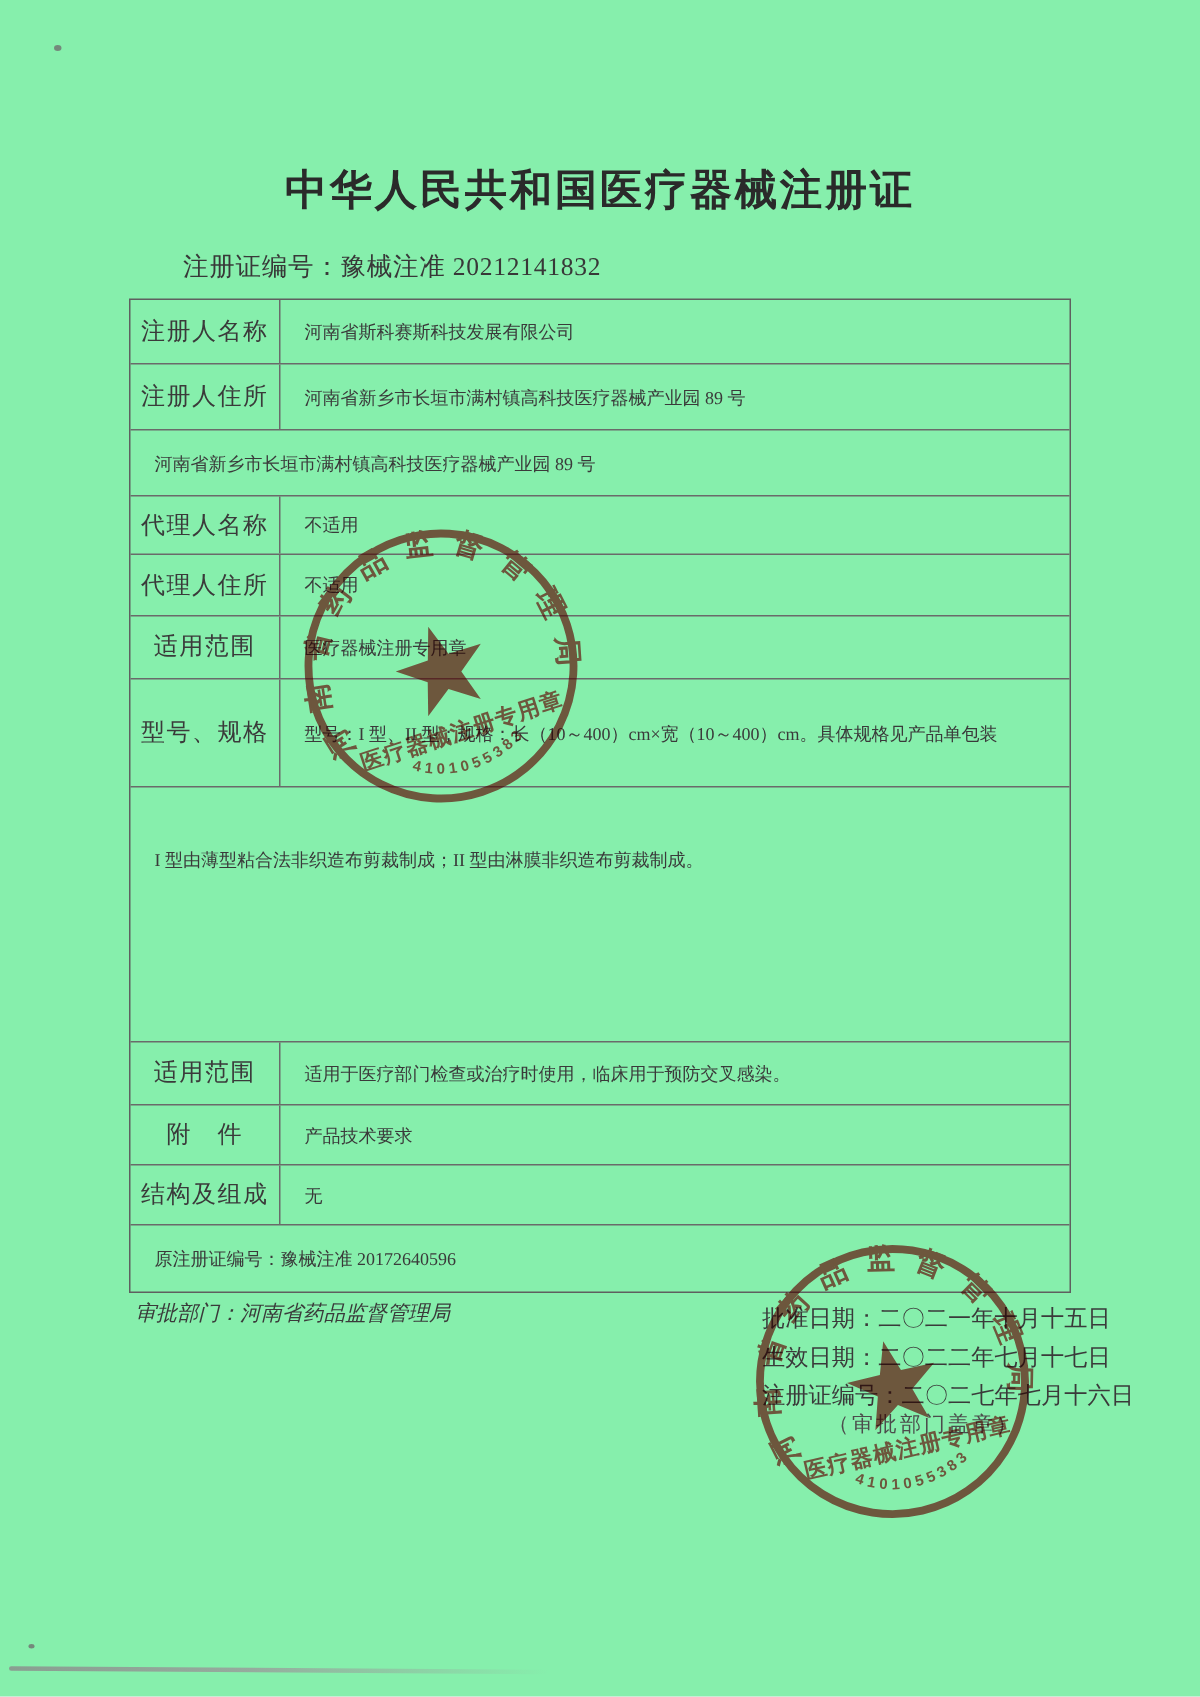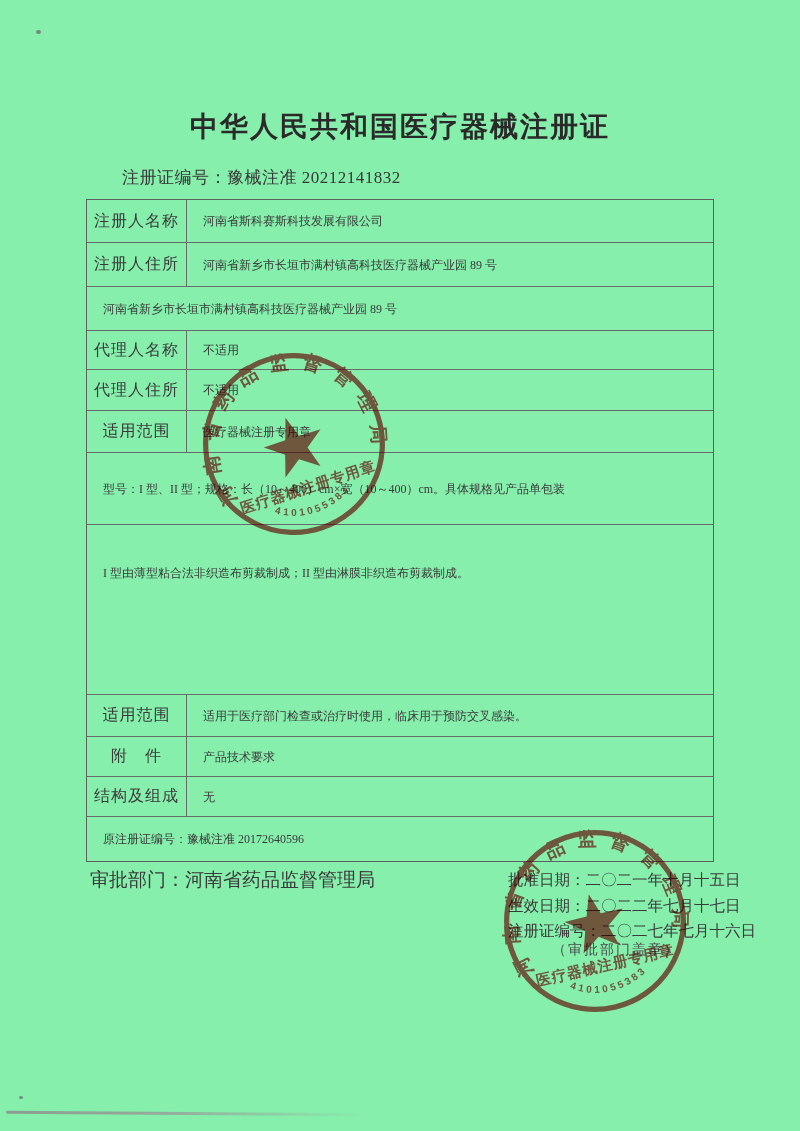--- a/index.html
+++ b/index.html
@@ -26,21 +26,21 @@
     width:100px;flex:0 0 100px;border-right:1px solid #6a6a6a;
     display:flex;align-items:center;justify-content:center;
     font-size:16px;letter-spacing:1px;color:#3a3a3a;text-align:center;box-sizing:border-box;
   }
   .tvalue{
     flex:1;display:flex;align-items:center;
     padding:0 14px 0 16px;font-size:12px;line-height:30px;color:#3a3a3a;box-sizing:border-box;
   }
   .tvalue.top{align-items:flex-start;}
   .row-structure .tvalue{padding-top:33px;}
-  .footer-dept{position:absolute;left:90px;top:867px;font-size:19px;color:#3a3a3a;}
+  .footer-dept{position:absolute;left:90px;top:867px;font-size:14px;color:#3a3a3a;font-style:italic;}
   .footer-dates{position:absolute;left:460px;top:867px;font-size:15.5px;line-height:25.5px;color:#3a3a3a;margin-left:48px;}
   .seal-note{position:absolute;left:552px;top:941px;font-size:14px;letter-spacing:2px;color:#4c4c4c;}
   .stamp{
     position:absolute;width:190px;height:190px;
     mix-blend-mode:multiply;opacity:.86;pointer-events:none;
   }
   .stamp svg{width:100%;height:100%;color:#c8423f;}
   .stamp-mid{left:199px;top:349px;transform:rotate(-18deg);}
   .stamp-bottom{left:500px;top:826px;transform:rotate(-13deg);}
   .stamp text{font-family:"Liberation Sans","DejaVu Sans",sans-serif;font-weight:bold;}
@@ -79,20 +79,21 @@
     </div>
     <div class="trow" style="height:41px">
       <div class="tlabel">代理人住所</div>
       <div class="tvalue">不适用</div>
     </div>
     <div class="trow" style="height:42px">
       <div class="tlabel">适用范围</div>
       <div class="tvalue">医疗器械注册专用章</div>
     </div>
     <div class="trow" style="height:72px">
+      <div class="tlabel">型号、规格</div>
       <div class="tvalue">型号：I 型、II 型；规格：长（10～400）cm×宽（10～400）cm。具体规格见产品单包装</div>
     </div>
     <div class="trow row-structure" style="height:170px">
       <div class="tvalue top">I 型由薄型粘合法非织造布剪裁制成；II 型由淋膜非织造布剪裁制成。</div>
     </div>
     <div class="trow" style="height:42px">
       <div class="tlabel">适用范围</div>
       <div class="tvalue">适用于医疗部门检查或治疗时使用，临床用于预防交叉感染。</div>
     </div>
     <div class="trow" style="height:40px">

